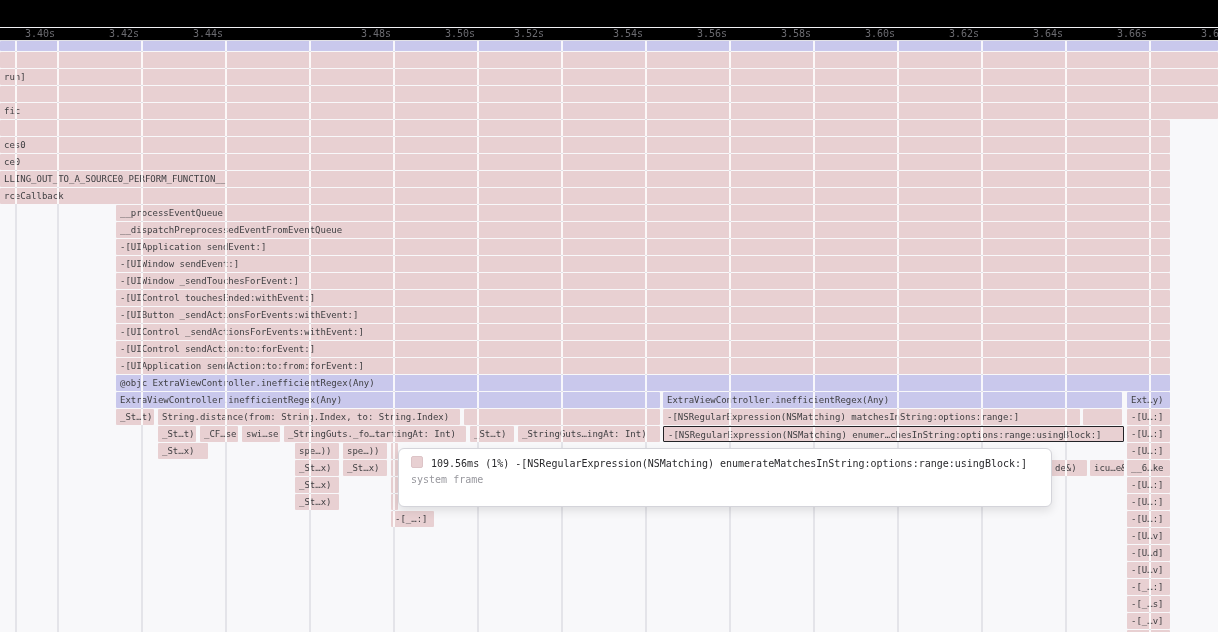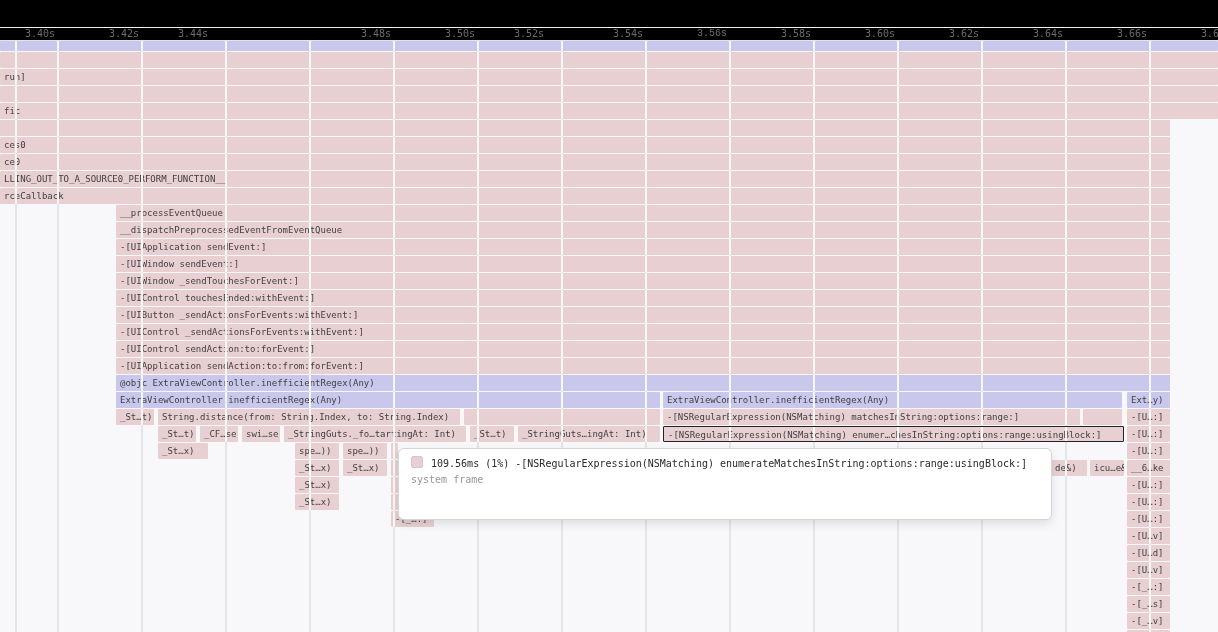--- a/index.html
+++ b/index.html
@@ -38,21 +38,21 @@
   .seg.pink{background:#e8d0d2;}
   .seg.lav{background:#c9c8ec;}
   .seg.hl{border:1.5px solid #232327;}
   .seg::after{
     content:"";position:absolute;inset:0;pointer-events:none;
     background-image:repeating-linear-gradient(90deg,rgba(255,255,255,0.85) 0 2px,transparent 2px 84px);
     background-attachment:fixed;background-position-x:57px;
   }
   
   .tooltip{
-    position:absolute;left:398px;top:448px;width:654px;height:72px;
+    position:absolute;left:398px;top:448px;width:654px;height:59px;
     box-sizing:border-box;background:#ffffff;
     border:1px solid #d4d4da;border-radius:6px;
     box-shadow:0 4px 10px rgba(0,0,0,0.10);
     padding:7px 12px 0 12px;z-index:30;
     font-size:10px;
   }
   .tt-line1{color:#29292c;line-height:14px;white-space:nowrap;overflow:hidden;}
   .tt-swatch{
     display:inline-block;width:10px;height:10px;margin-right:8px;
     background:#e8d0d2;border:1px solid #ddc4c7;border-radius:2px;
@@ -61,27 +61,27 @@
   .tt-sub{color:#97979d;line-height:17px;white-space:nowrap;}
 </style>
 </head>
 <body>
 
 <div class="ruler">
   <div class="ruler-topline"></div>
 
 <div class="tick-label" style="left: -5px;">3.40s</div>
     <div class="tick-label" style="left: 79px;">3.42s</div>
-    <div class="tick-label" style="left: 163px; text-align: center;">3.44s</div>
+    <div class="tick-label" style="left: 163px;">3.44s</div>
     <div class="tick-label" style="left: 247px; margin-top: 48px;">3.46s</div>
     <div class="tick-label" style="left: 331px;">3.48s</div>
     <div class="tick-label" style="left: 415px; text-align: right;">3.50s</div>
     <div class="tick-label" style="left: 499px; text-align: center;">3.52s</div>
     <div class="tick-label" style="left: 583px;">3.54s</div>
-    <div class="tick-label" style="left: 667px; font-family: Liberation Mono, monospace;">3.56s</div>
+    <div class="tick-label" style="left: 667px;">3.56s</div>
     <div class="tick-label" style="left: 751px;">3.58s</div>
     <div class="tick-label" style="left: 835px;">3.60s</div>
     <div class="tick-label" style="left: 919px;">3.62s</div>
     <div class="tick-label" style="left: 1003px;">3.64s</div>
     <div class="tick-label" style="left: 1087px;">3.66s</div>
     <div class="tick-label" style="left: 1171px;">3.68s</div>
   </div>
 
 <div class="chart">
 

